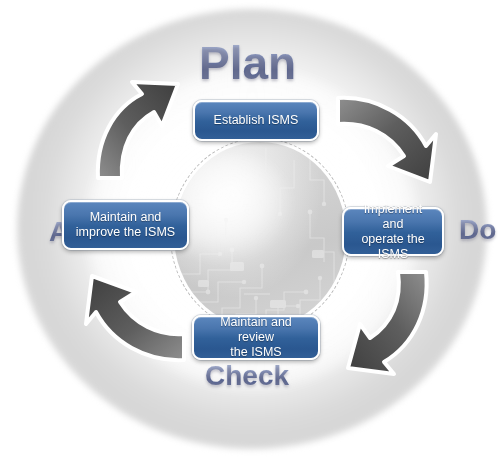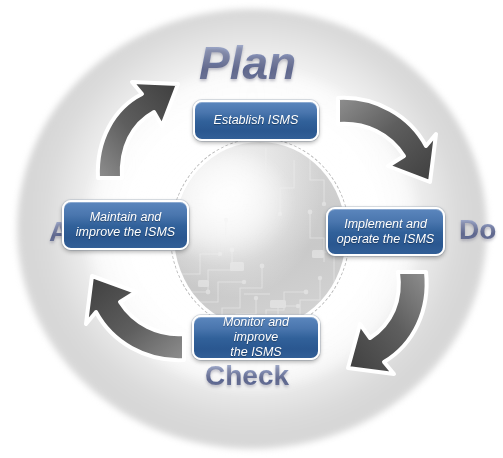--- a/index.html
+++ b/index.html
@@ -107,21 +107,21 @@
     letter-spacing: 0px;
     color: #5b6a96;
     background: linear-gradient(180deg, #b9c2da 0%, #8e9ac0 30%, #53608f 62%, #6f7ba4 100%);
     -webkit-background-clip: text;
     background-clip: text;
     -webkit-text-fill-color: transparent;
     text-shadow: 0 2px 3px rgba(120,120,140,0.45);
     white-space: nowrap;
     user-select: none;
   }
-  .stage-plan  { left: 199px; top: 36px;  font-size: 46px; font-style: italic; }
+  .stage-plan  { left: 199px; top: 36px;  font-size: 46px; }
   .stage-do    { left: 459px; top: 214px; font-size: 28px; text-align: center; }
   .stage-check { left: 205px; top: 360px; font-size: 28px; }
   .stage-act   { left: 10px;  top: 216px; font-size: 28px; margin-left: 39px; }
 
   
   .node {
     position: absolute;
     border-radius: 9px;
     background:
       linear-gradient(180deg,
@@ -142,24 +142,23 @@
     text-align: center;
   }
   .node-label {
     color: #ffffff;
     font-size: 12.5px;
     line-height: 15px;
     font-weight: normal;
     text-shadow: 0 1px 1px rgba(0,0,0,0.35);
     padding: 0 8px;
     white-space: pre-line;
-    font-style: italic;
   }
   .node-plan  { left: 193px; top: 100px; width: 126px; height: 41px; }
-  .node-do    { left: 326px; top: 207px; width: 119px; height: 49px; }
+  .node-do    { left: 342px; top: 207px; width: 102px; height: 49px; }
   .node-check { left: 192px; top: 315px; width: 128px; height: 45px; }
   .node-act   { left: 62px;  top: 200px; width: 127px; height: 50px; }
 
   
   .arrow { position: absolute; }
   .arrow svg { display: block; overflow: visible; }
 
   .a-tl { left: 86px;  top: 78px;  width: 108px; height: 108px; }
   .a-tr { left: 330px; top: 88px;  width: 108px; height: 108px; }
   .a-br { left: 330px; top: 266px; width: 108px; height: 108px; }
@@ -277,21 +276,21 @@
   <div class="node node-plan">
     <span class="node-label">Establish ISMS</span>
   </div>
 
   <div class="node node-do">
     <span class="node-label">Implement and
 operate the ISMS</span>
   </div>
 
   <div class="node node-check">
-    <span class="node-label">Monitor and improve
+    <span class="node-label">Maintain and review
 the ISMS</span>
   </div>
 
   <div class="node node-act">
     <span class="node-label">Maintain and
 improve the ISMS</span>
   </div>
 
 </div>
 

